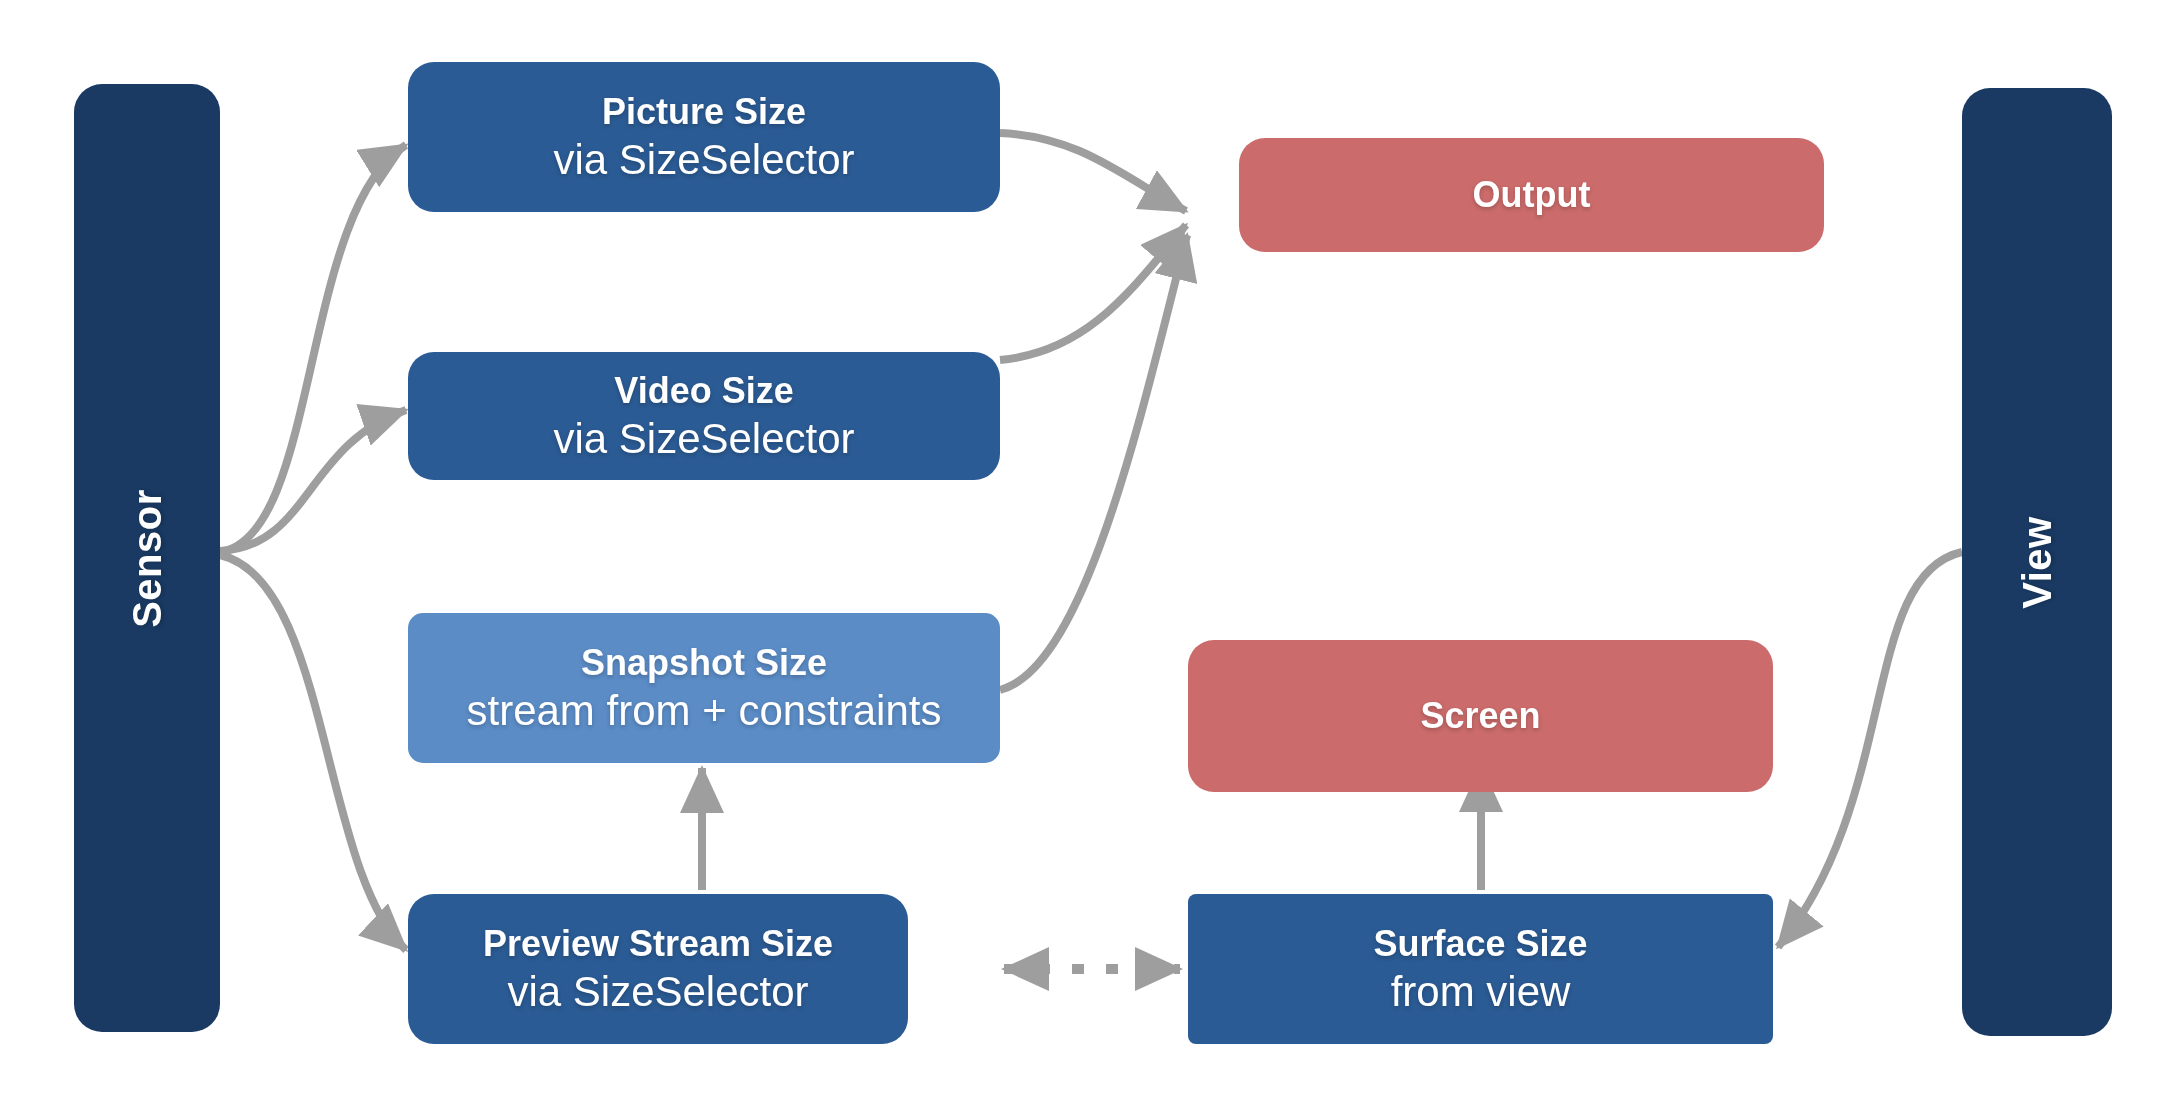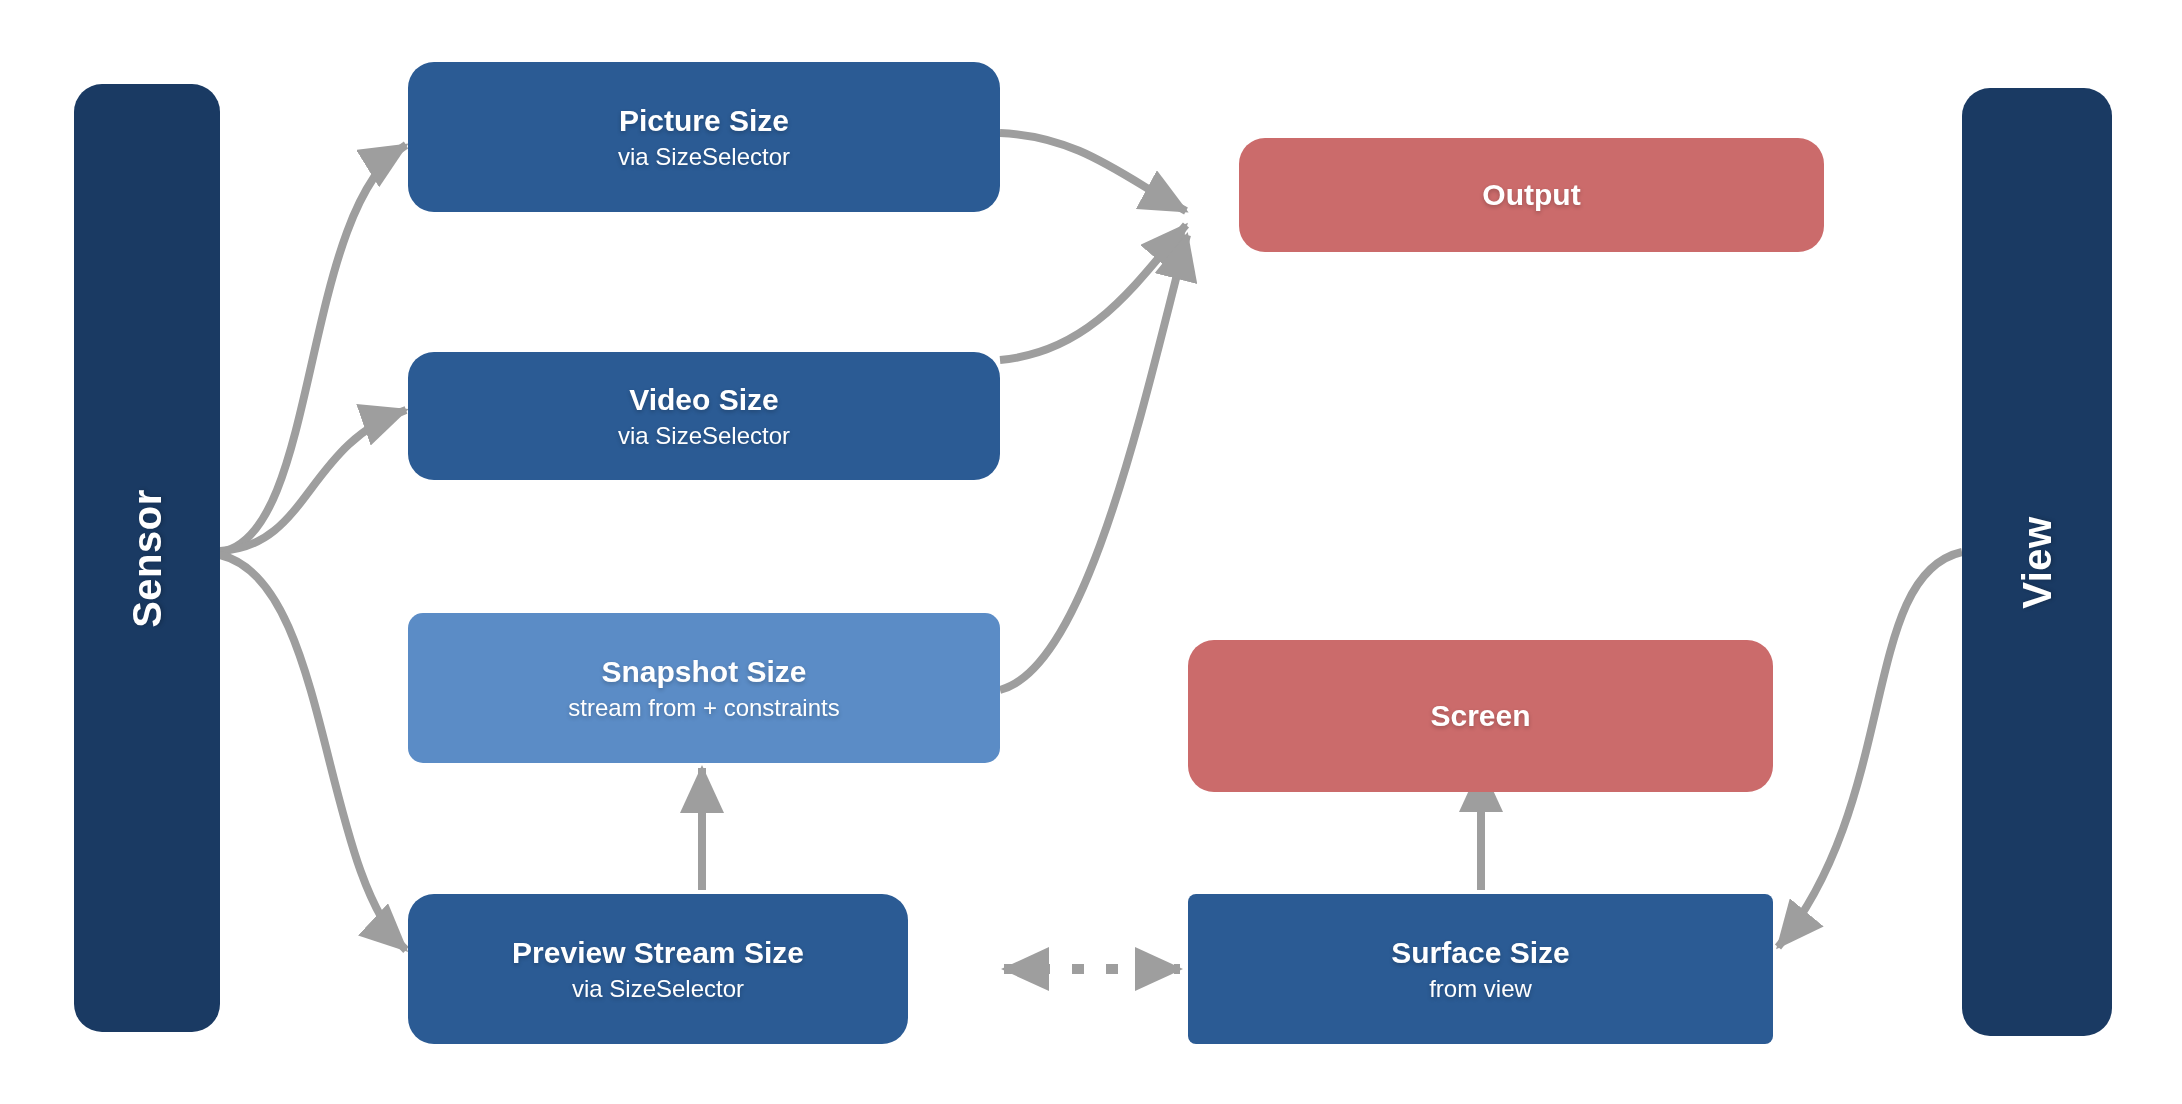--- a/index.html
+++ b/index.html
@@ -66,27 +66,27 @@
 
   #node-picture  { left: 408px;  top: 62px;  width: 592px; height: 150px; }
   #node-video    { left: 408px;  top: 352px; width: 592px; height: 128px; }
   #node-snapshot { left: 408px;  top: 613px; width: 592px; height: 150px; }
   #node-preview  { left: 408px;  top: 894px; width: 500px; height: 150px; }
   #node-output   { left: 1239px; top: 138px; width: 585px; height: 114px; }
   #node-screen   { left: 1188px; top: 640px; width: 585px; height: 152px; }
   #node-surface  { left: 1188px; top: 894px; width: 585px; height: 150px; border-radius: 8px; }
 
   .node-title {
-    font-size: 30px;
+    font-size: 36px;
     font-weight: 700;
     line-height: 1.15;
     text-shadow: 0 2px 4px rgba(0,0,0,0.22);
   }
   .node-subtitle {
-    font-size: 24px;
+    font-size: 42px;
     font-weight: 400;
     line-height: 1.1;
     text-shadow: 0 2px 4px rgba(0,0,0,0.22);
   }
 </style>
 </head>
 <body>
 
 <div class="canvas">
 

